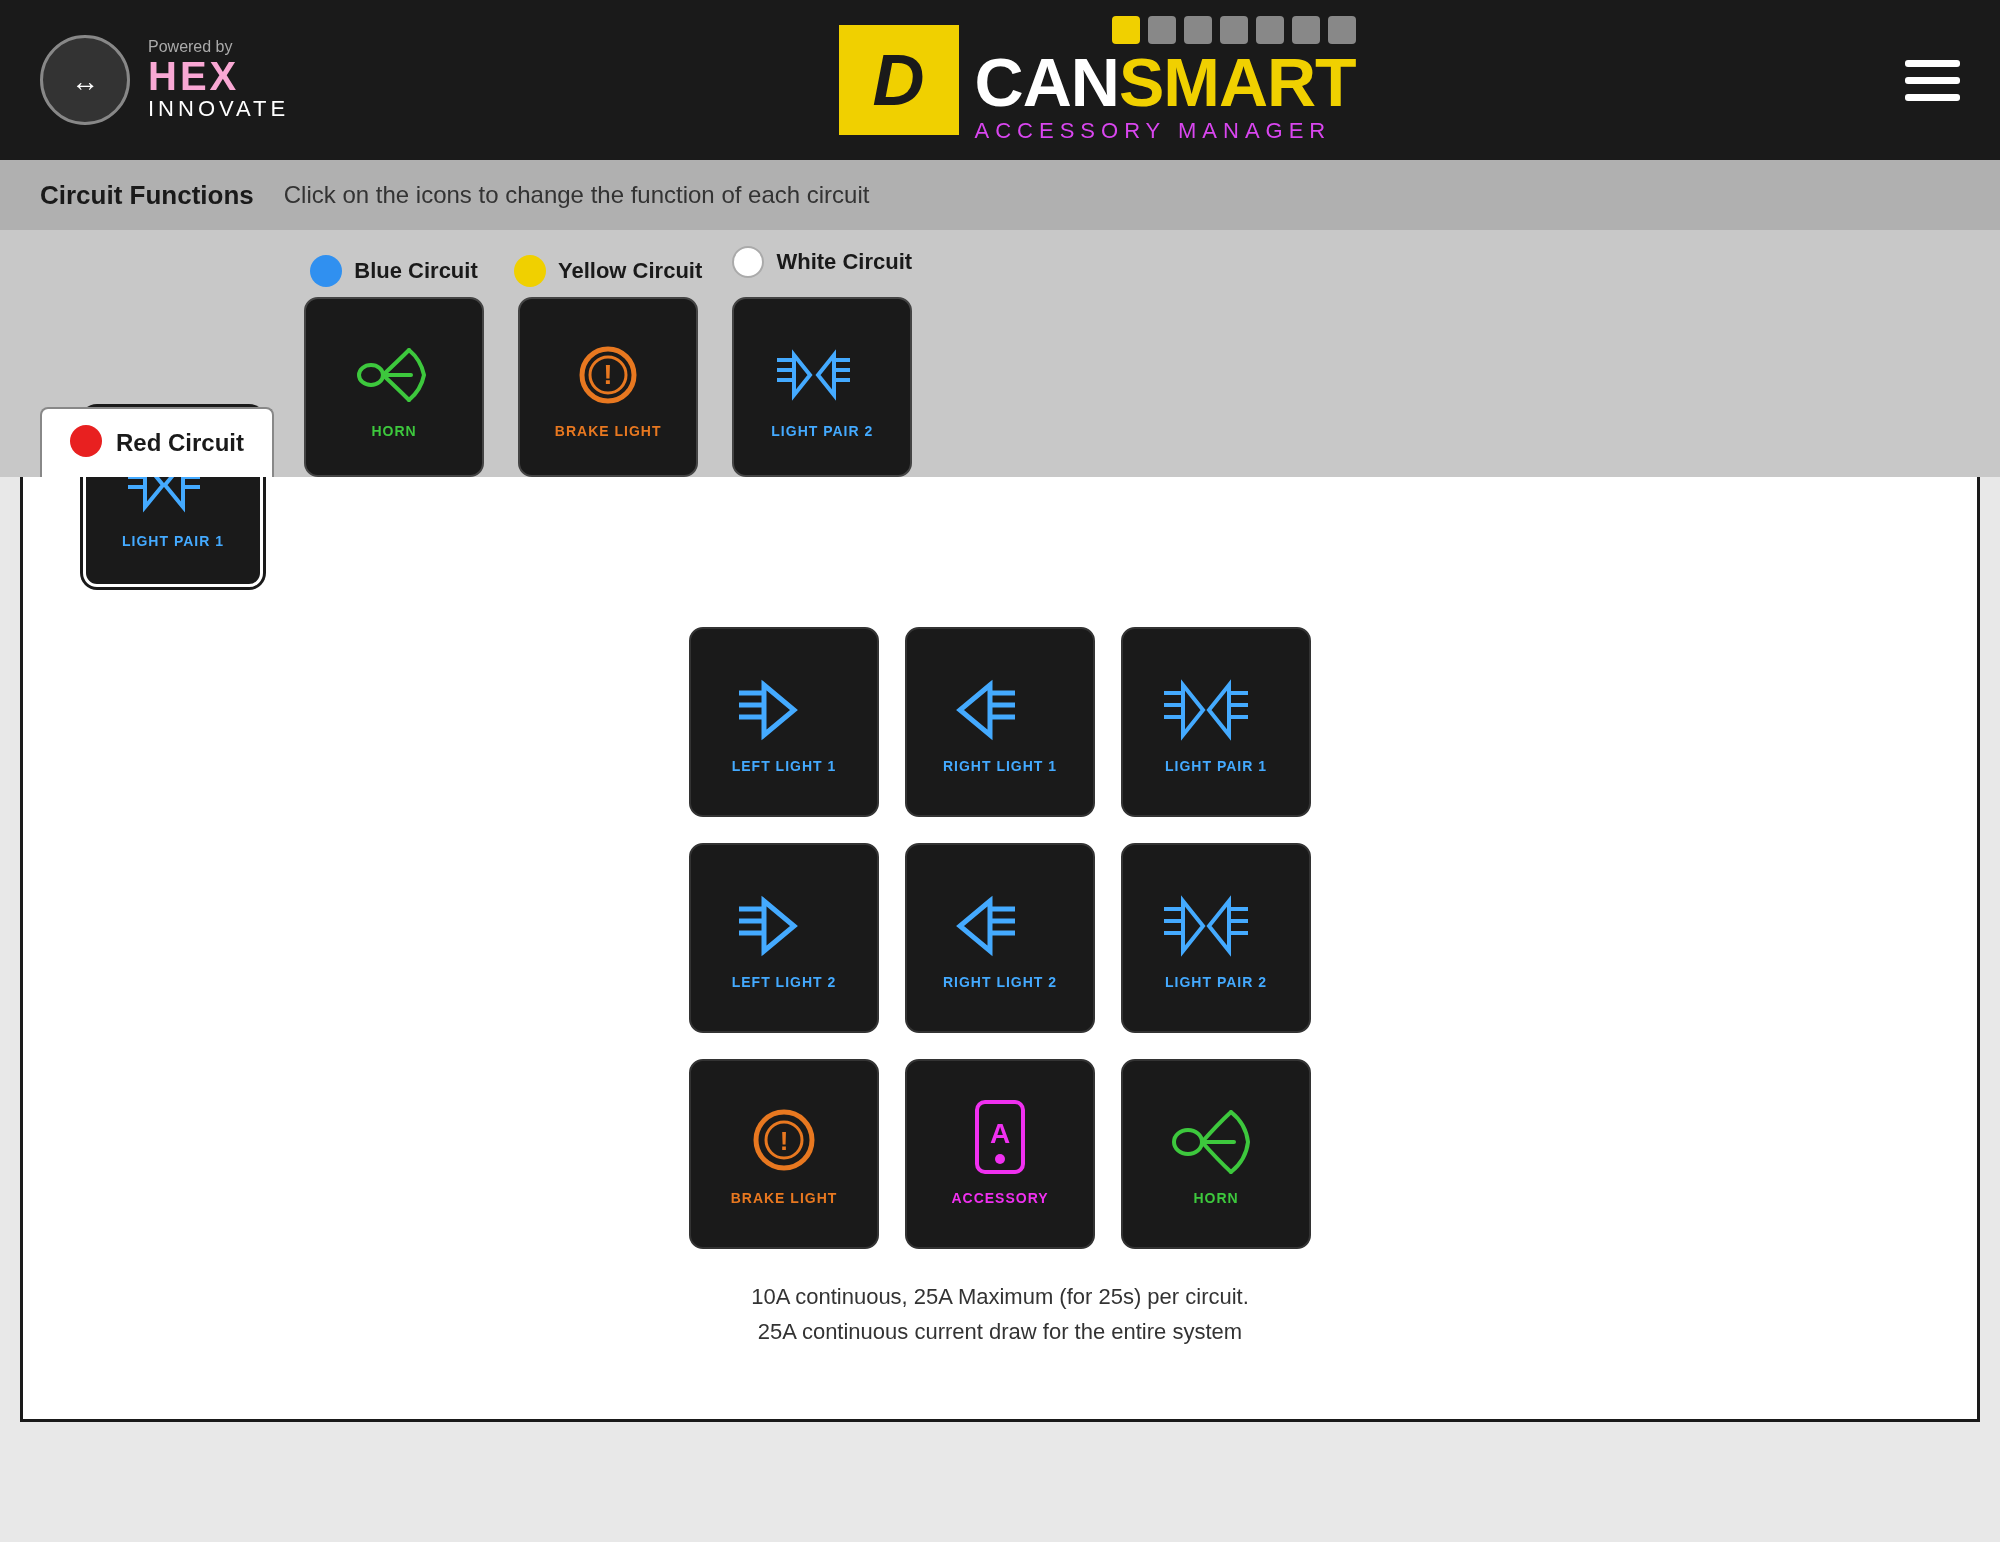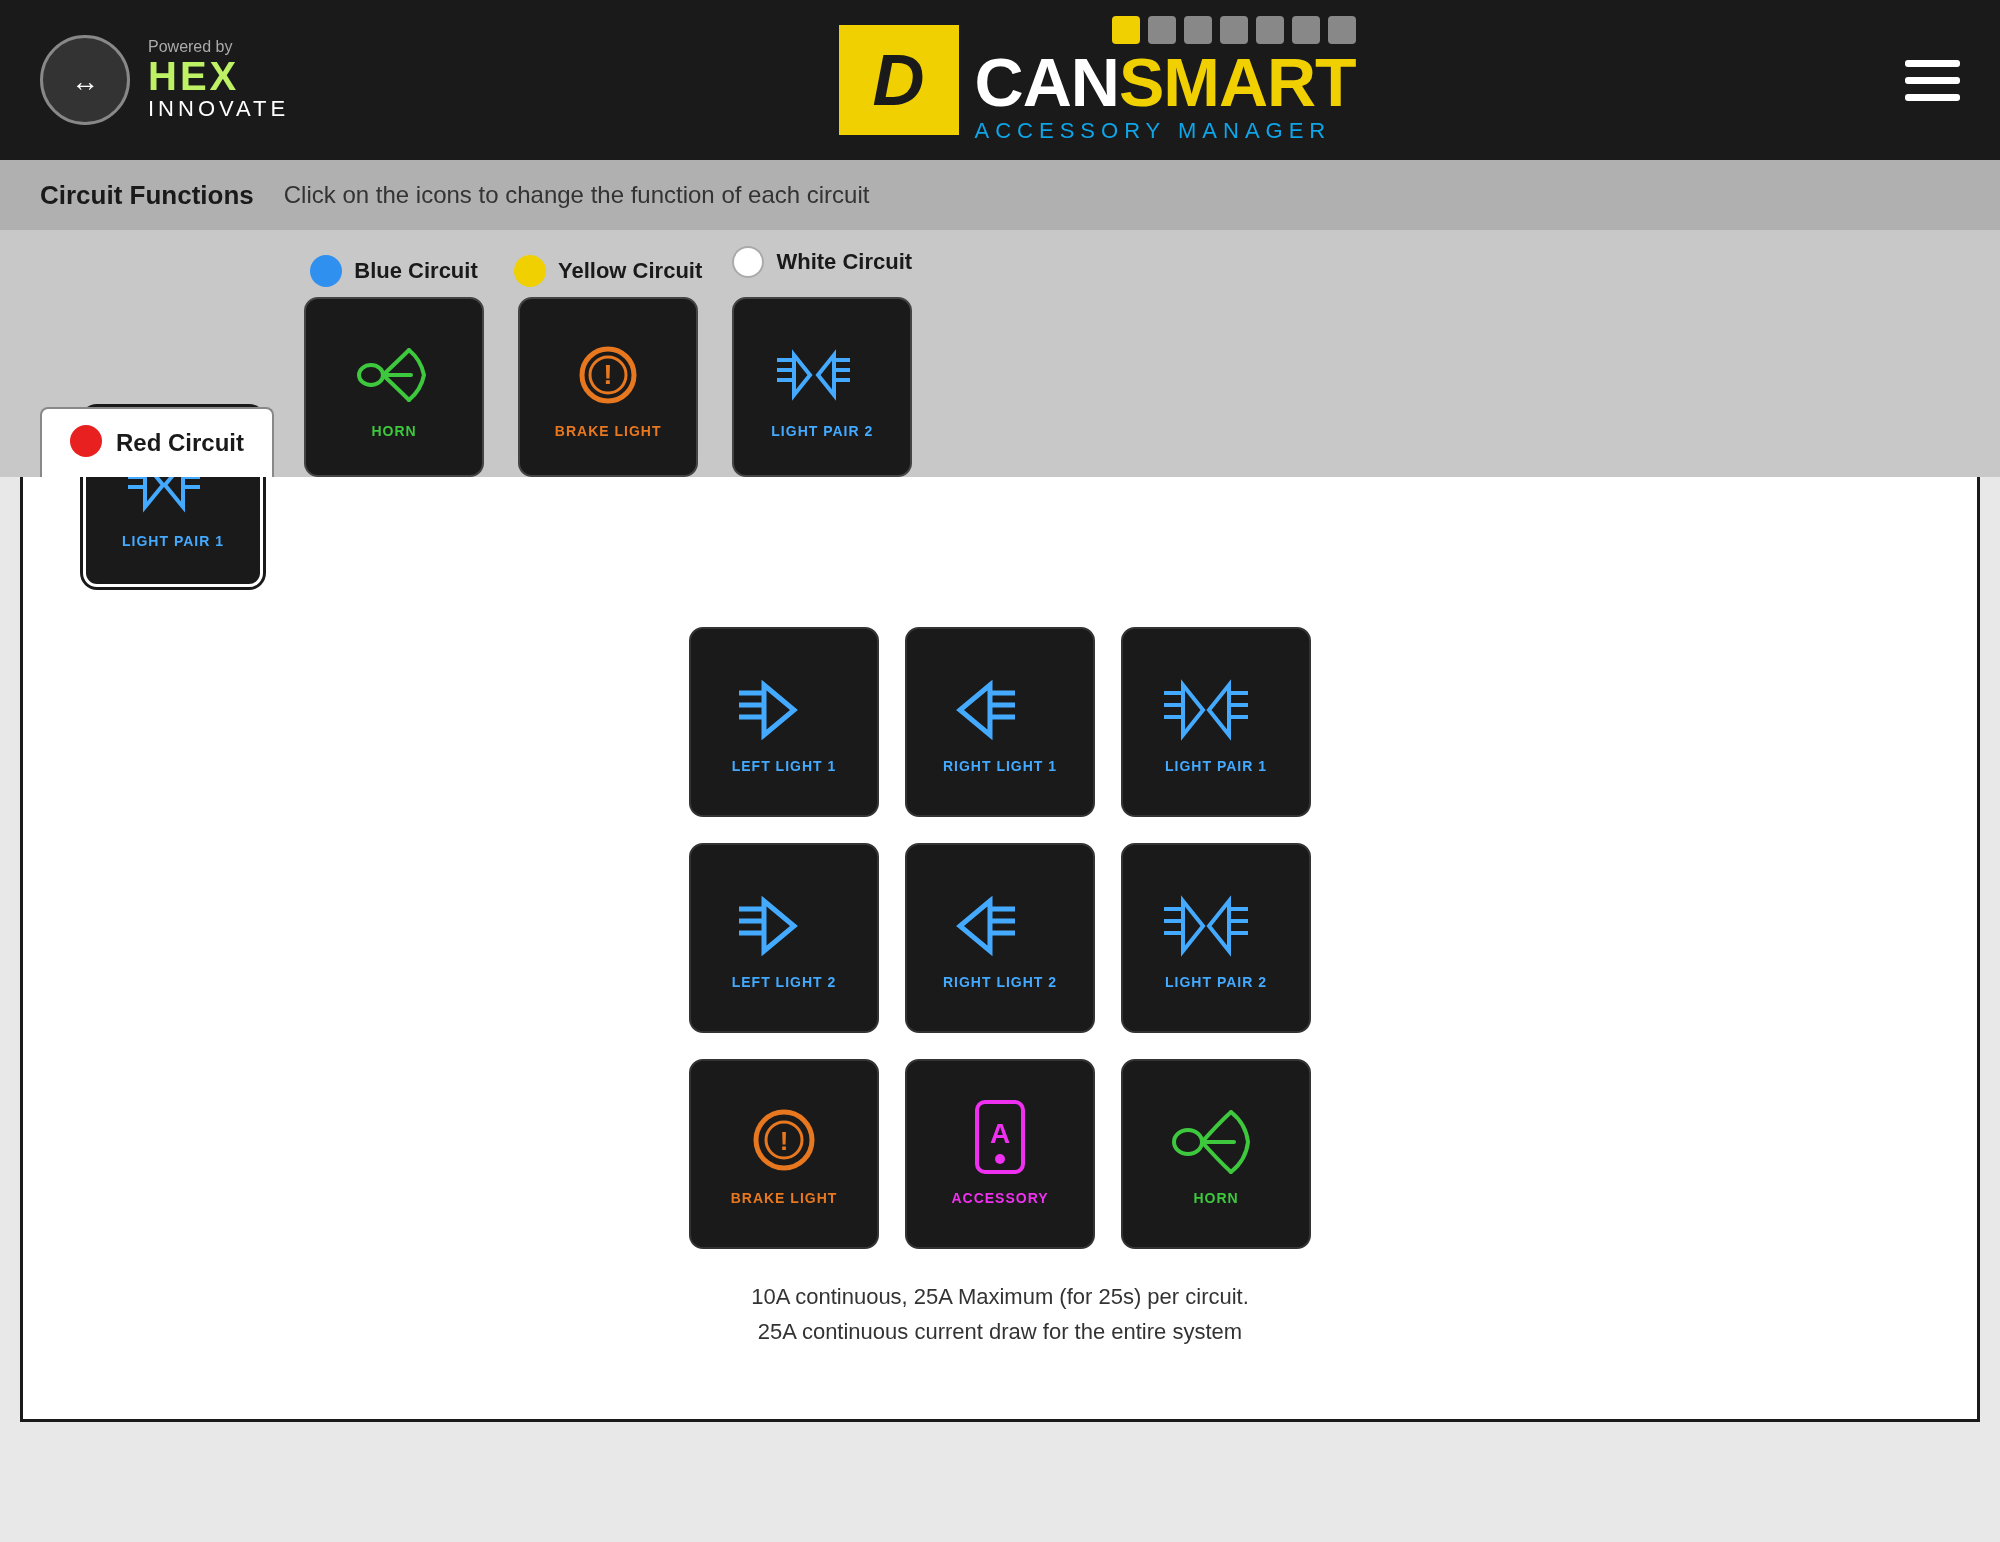--- a/index.html
+++ b/index.html
@@ -85,21 +85,21 @@
     }
     .smart-text {
       font-size: 68px;
       font-weight: 900;
       color: #f0d000;
       line-height: 1;
       letter-spacing: -1px;
     }
     .accessory-text {
       font-size: 22px;
-      color: #0ea5e9;
+      color: #d946ef;
       letter-spacing: 6px;
       margin-top: 2px;
     }
     .dots-row {
       display: flex;
       gap: 8px;
       margin-bottom: 4px;
       align-self: flex-end;
     }
     .dot-sq {
@@ -264,21 +264,21 @@
   <div class="header-left">
     <div class="hex-logo">
       <div class="hex-circle">
         <svg width="70" height="50" viewBox="0 0 70 50">
           <text x="35" y="36" text-anchor="middle" font-size="28" font-weight="bold" fill="white">↔</text>
         </svg>
       </div>
     </div>
     <div style="display:flex;flex-direction:column;justify-content:center;">
       <span style="font-size:16px;color:#aaa;">Powered by</span>
-      <span style="font-size:40px;font-weight:900;color:#bef264;letter-spacing:3px;line-height:1;">HEX</span>
+      <span style="font-size:40px;font-weight:900;color:#f9a8d4;letter-spacing:3px;line-height:1;">HEX</span>
       <span style="font-size:22px;color:white;letter-spacing:4px;">INNOVATE</span>
     </div>
   </div>
 
   <div class="cansmart-logo">
     <div class="denali-box">
       <span class="denali-d">D</span>
     </div>
     <div class="cansmart-right">
       <div class="dots-row">

